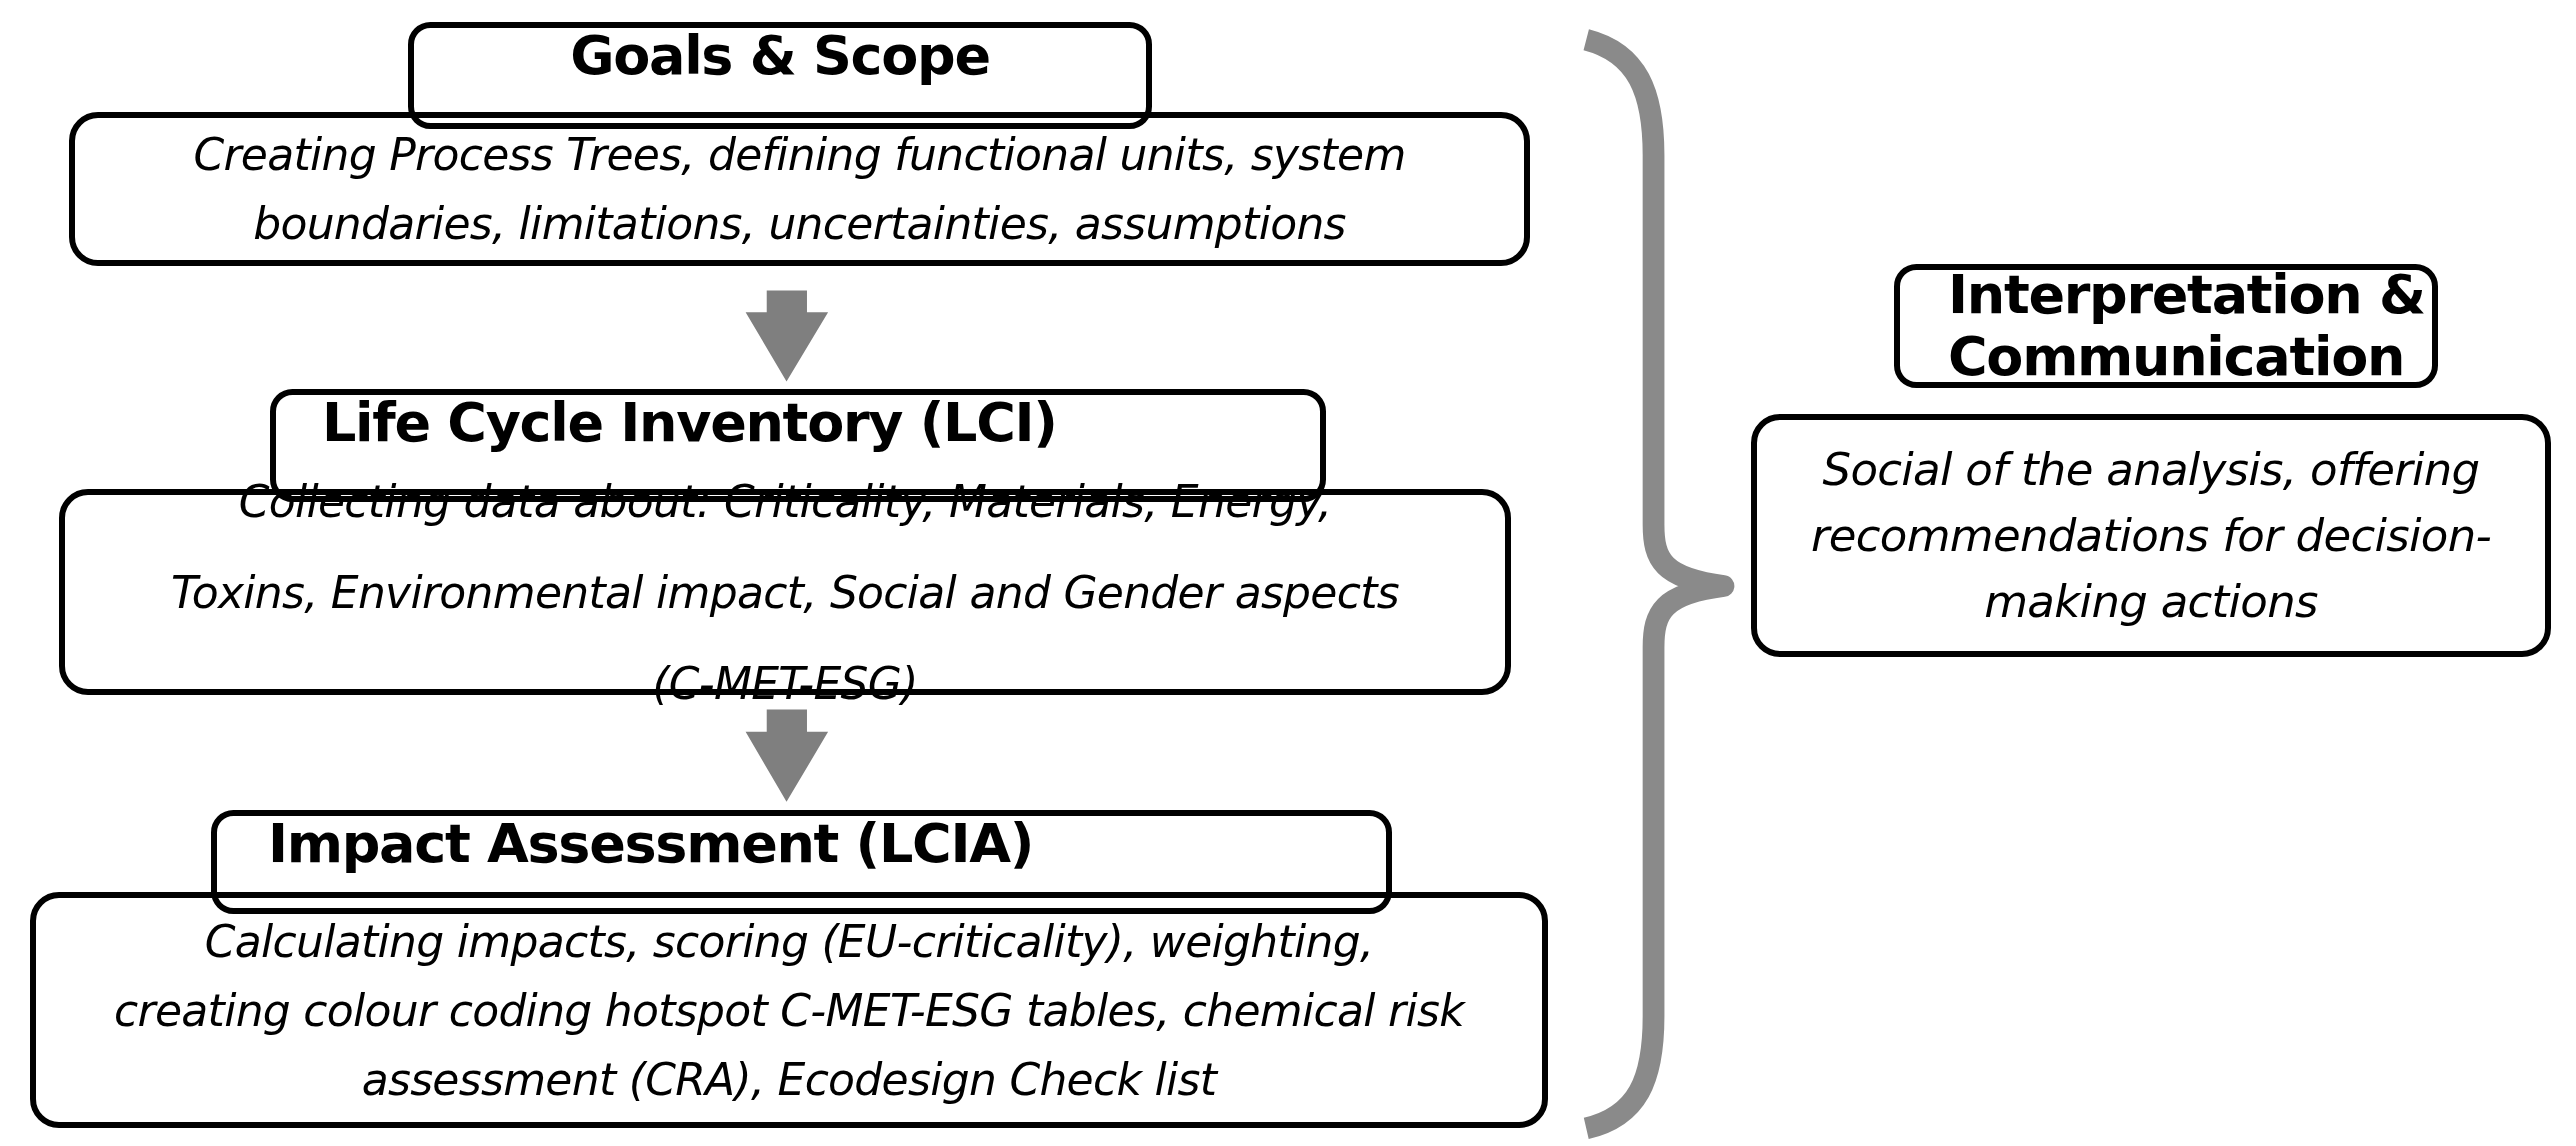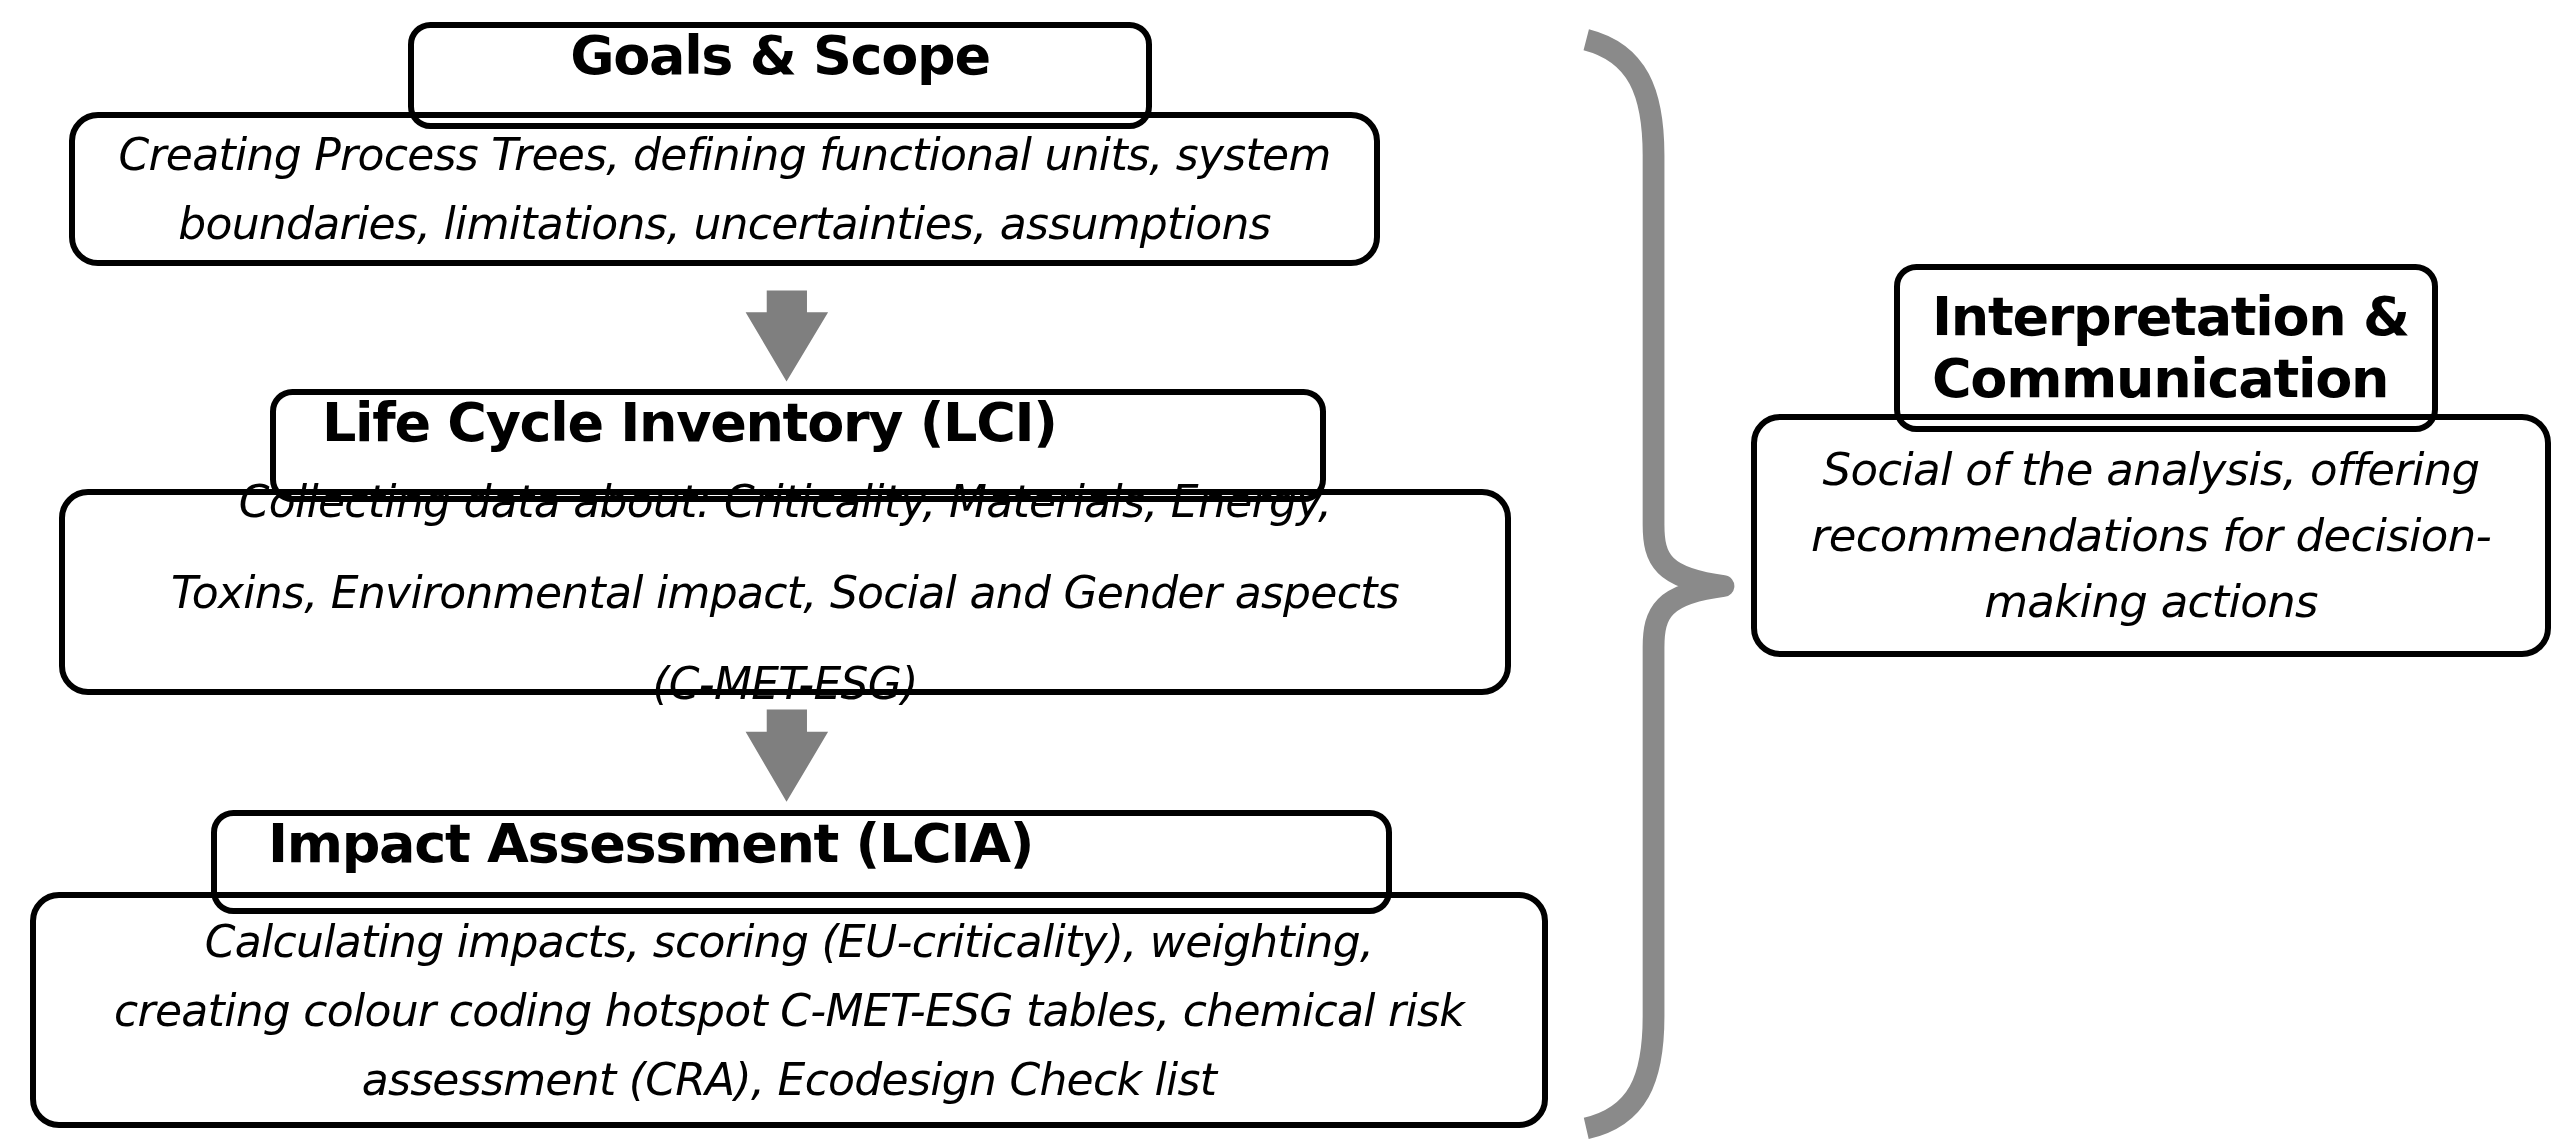--- a/index.html
+++ b/index.html
@@ -81,21 +81,21 @@
   }
 </style>
 </head>
 <body>
 
 <div class="canvas">
 
   <div class="box title-box centered" style="left:408px;top:22.4px;width:744px;height:107px;">
     <span class="title-text">Goals &amp; Scope</span>
   </div>
-  <div class="box desc-box" style="left:69px;top:112px;width:1311px;height:154px;">
+  <div class="box desc-box" style="left:69px;top:112px;width:1461px;height:154px;">
     <div class="dline">Creating Process Trees, defining functional units, system</div>
     <div class="dline">boundaries, limitations, uncertainties, assumptions</div>
   </div>
 
   <div class="box title-box" style="left:270px;top:389px;width:1056px;height:113px;padding-left:46px;">
     <span class="title-text">Life Cycle Inventory (LCI)</span>
   </div>
   <div class="box desc-box" style="left:59px;top:489px;width:1452px;height:206px;gap:22px;">
     <div class="dline">Collecting data about: Criticality, Materials, Energy,</div>
     <div class="dline">Toxins, Environmental impact, Social and Gender aspects</div>
@@ -104,21 +104,21 @@
 
   <div class="box title-box" style="left:211px;top:810px;width:1181px;height:104px;padding-left:51px;">
     <span class="title-text">Impact Assessment (LCIA)</span>
   </div>
   <div class="box desc-box" style="left:30px;top:892px;width:1518px;height:236px;">
     <div class="dline">Calculating impacts, scoring (EU-criticality), weighting,</div>
     <div class="dline">creating colour coding hotspot C-MET-ESG tables, chemical risk</div>
     <div class="dline">assessment (CRA), Ecodesign Check list</div>
   </div>
 
-  <div class="box title-box" style="left:1894px;top:264px;width:544px;height:168px;padding-left:32px;">
+  <div class="box title-box" style="left:1894px;top:264px;width:544px;height:124px;padding-left:48px;">
     <div class="title-lines">
       <span class="title-text">Interpretation &amp;</span>
       <span class="title-text">Communication</span>
     </div>
   </div>
   <div class="box desc-box interp-desc" style="left:1751px;top:414px;width:800px;height:243px;">
     <div class="dline">Social of the analysis, offering</div>
     <div class="dline">recommendations for decision-</div>
     <div class="dline">making actions</div>
   </div>

